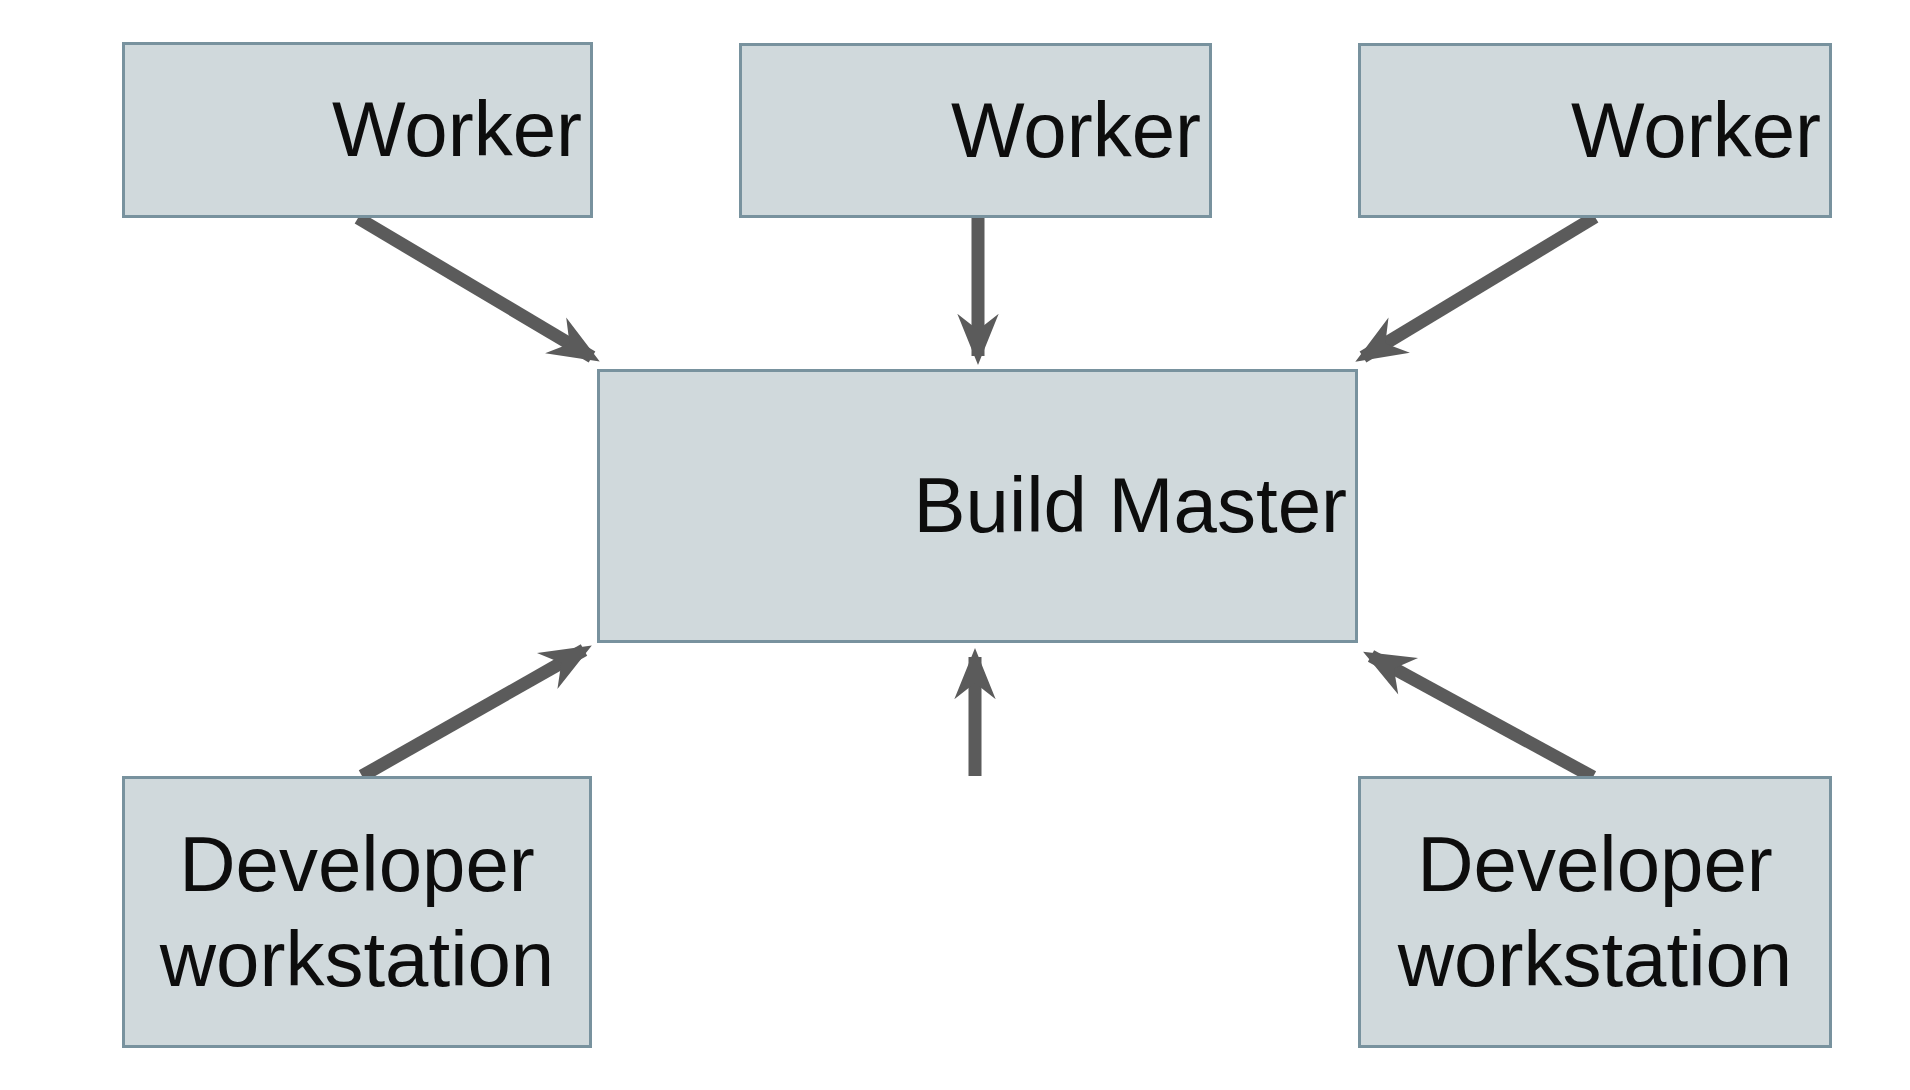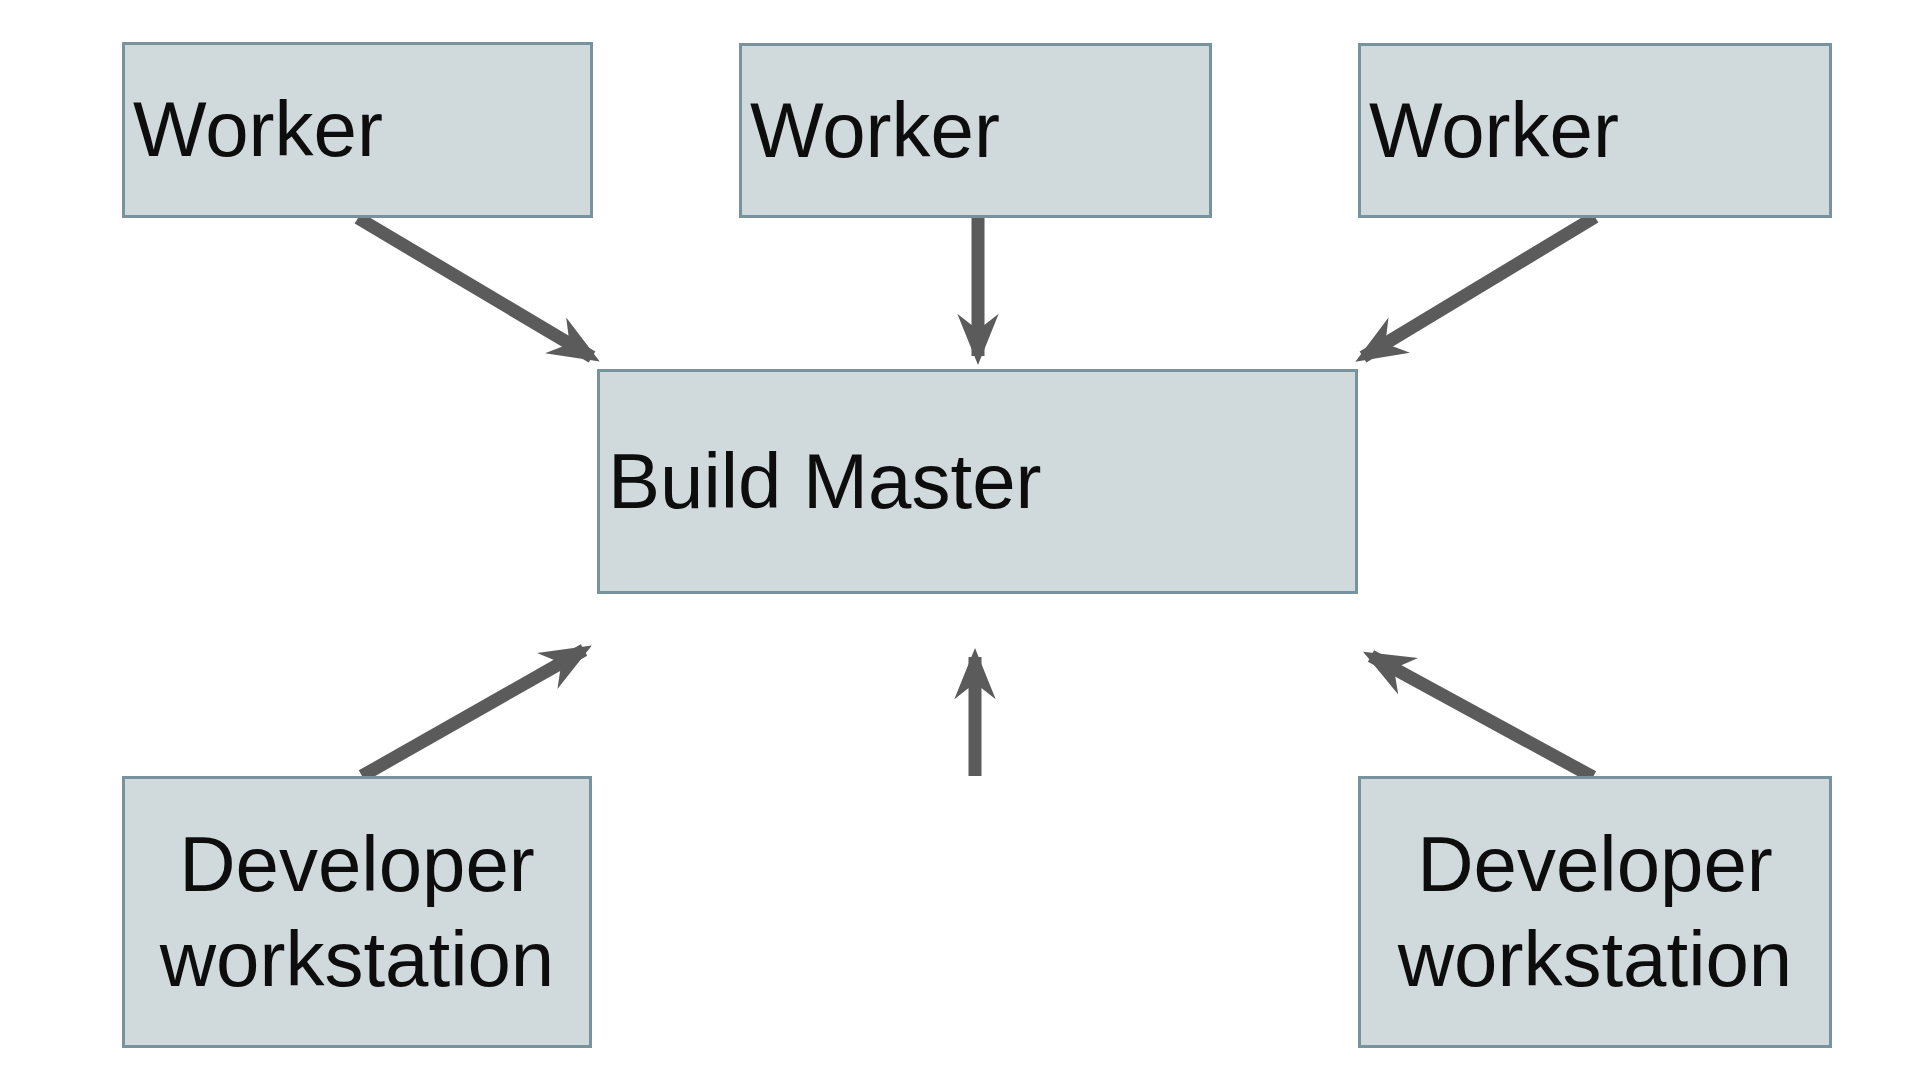--- a/index.html
+++ b/index.html
@@ -30,34 +30,34 @@
   .arrow-layer .arrowhead {
     fill: var(--arrow, #5b5b5b);
   }
   .node {
     position: absolute;
     box-sizing: border-box;
     background: var(--node-fill, #d0d9dc);
     border: 3px solid var(--node-border, #78929e);
     display: flex;
     align-items: center;
-    justify-content: flex-start;
+    justify-content: flex-end;
     text-align: center;
     color: var(--text, #0d0d0d);
     font-size: 78px;
     line-height: 1.22;
     padding: 0 8px;
     letter-spacing: 0;
   }
   
   .node.worker-1 { left: 122px; top: 42px;  width: 471px; height: 176px; }
   .node.worker-2 { left: 739px; top: 43px;  width: 473px; height: 175px; }
   .node.worker-3 { left: 1358px; top: 43px; width: 474px; height: 175px; }
   
-  .node.build-master { left: 597px; top: 369px; width: 761px; height: 225px; }
+  .node.build-master { left: 597px; top: 369px; width: 761px; height: 274px; }
   
   .node.dev-ws-left  { left: 122px;  top: 776px; width: 470px; height: 272px; }
   .node.ci-server    { left: 739px;  top: 776px; width: 473px; height: 272px; }
   .node.dev-ws-right { left: 1358px; top: 776px; width: 474px; height: 272px; }
 </style>
 </head>
 <body>
 
 <div class="canvas">
 

